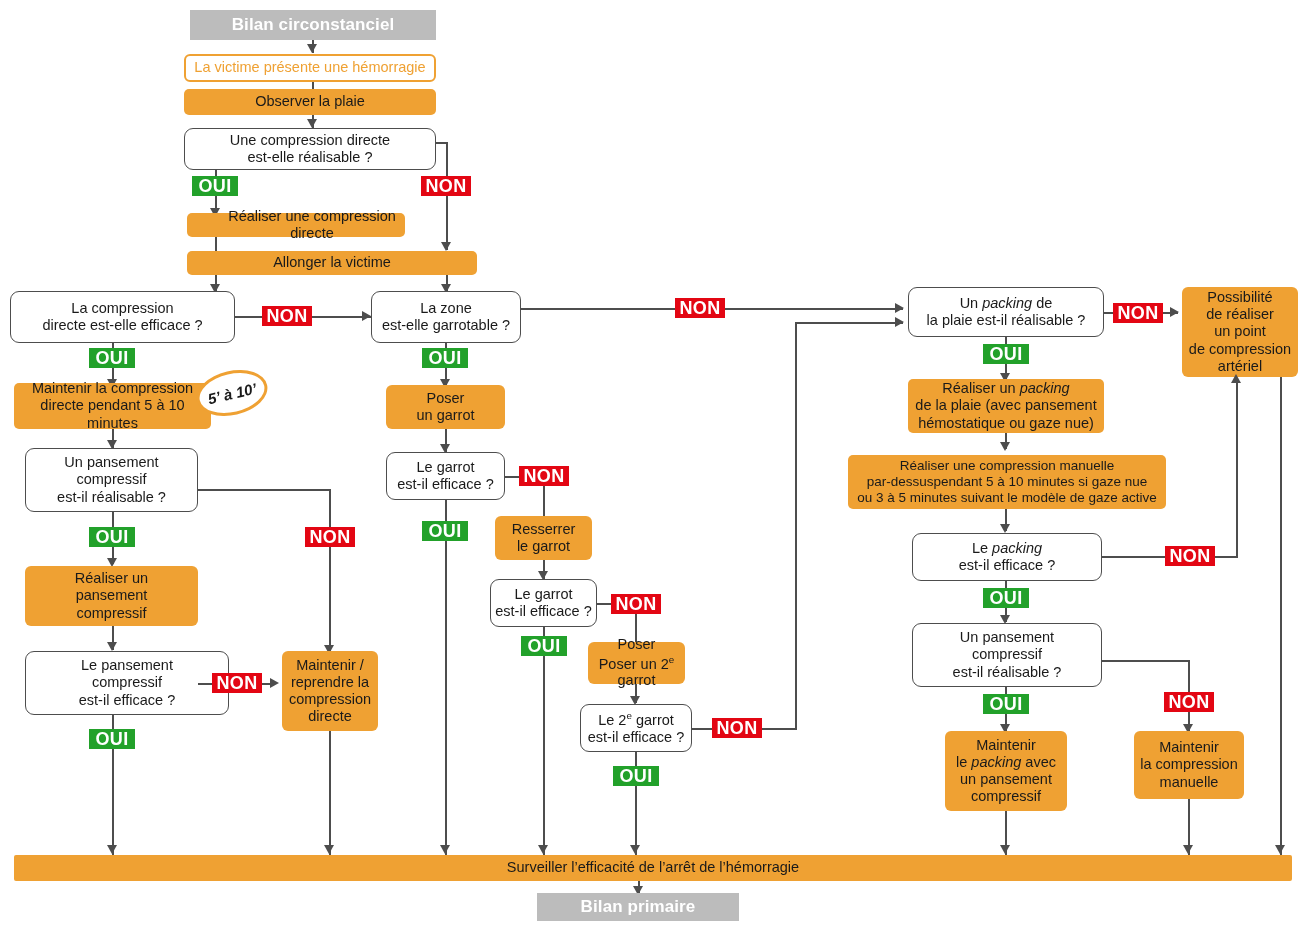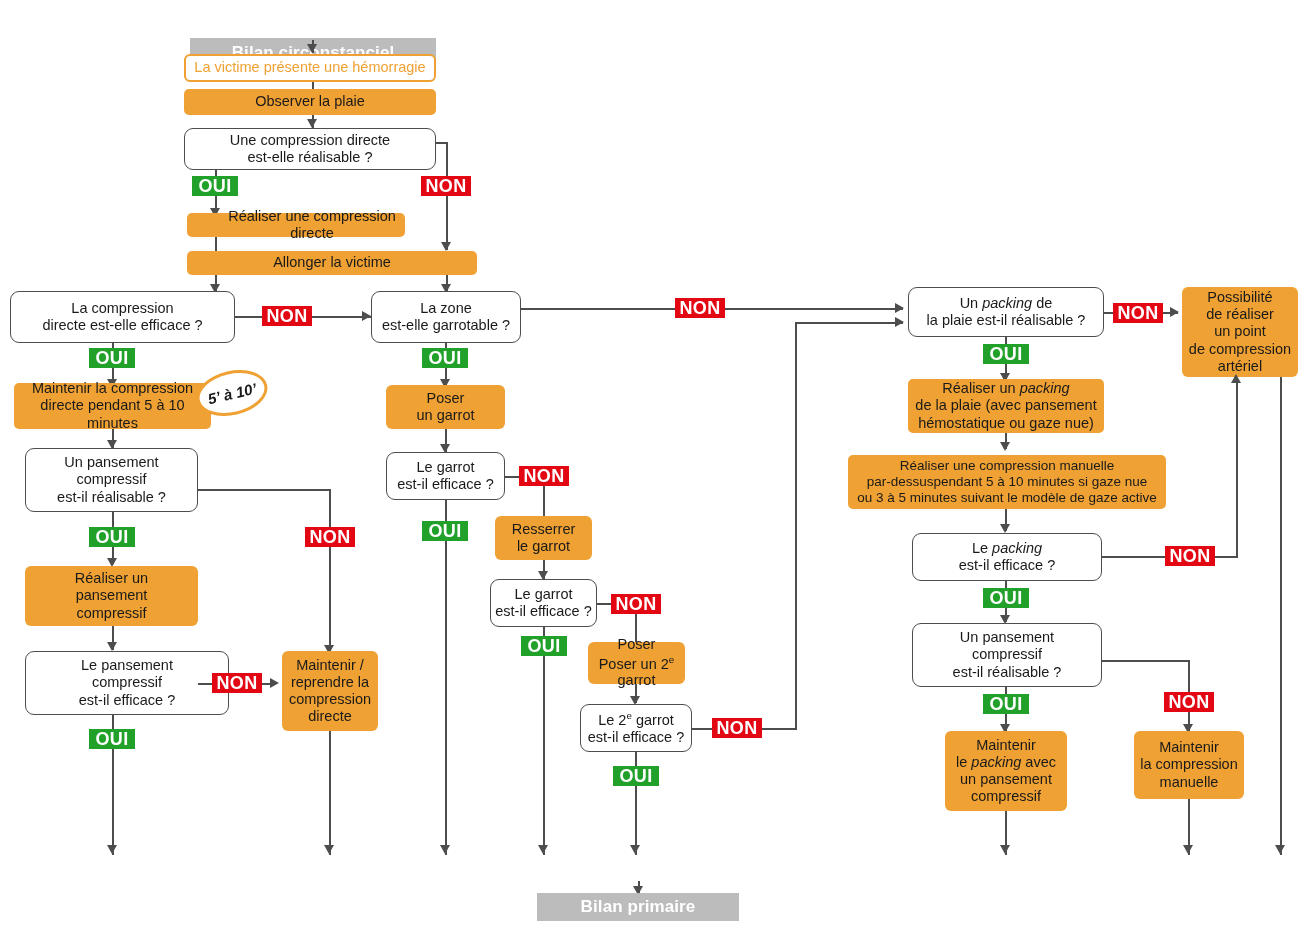--- a/index.html
+++ b/index.html
@@ -42,21 +42,21 @@
   .badge{position:absolute;background:#ffffff;border:3px solid #efa133;border-radius:50%;display:flex;align-items:center;justify-content:center;
          font-style:italic;font-weight:bold;font-size:15px;color:#1a1a1a;transform:rotate(-13deg);}
   .it{font-style:italic;}
   .sup{font-size:.68em;vertical-align:super;}
 </style>
 </head>
 <body>
 
 <div id="stage">
 
-  <div class="box grey" style="left:190px;top:10px;width:246px;height:30px;margin-top:28px;">Bilan circonstanciel</div>
+  <div class="box grey" style="left:190px;top:10px;width:246px;height:30px;">Bilan circonstanciel</div>
   <div class="ln vln" style="left:312px;top:40px;height:13px;"></div>
   <div class="arw arw-d" style="left:307px;top:44px;"></div>
 
   <div class="box orange-out" style="left:184px;top:54px;width:252px;height:28px;">La victime présente une hémorragie</div>
   <div class="ln vln" style="left:312px;top:82px;height:7px;"></div>
 
   <div class="box orange" style="left:184px;top:89px;width:252px;height:26px;">Observer la plaie</div>
   <div class="ln vln" style="left:312px;top:115px;height:13px;"></div>
   <div class="arw arw-d" style="left:307px;top:119px;"></div>
 
@@ -315,19 +315,20 @@
     <span>la compression</span>
     <span>manuelle</span>
   </div>
 
   <div class="ln vln" style="left:1188px;top:799px;height:56px;"></div>
   <div class="arw arw-d" style="left:1183px;top:845px;"></div>
 
   <div class="ln vln" style="left:1280px;top:377px;height:478px;"></div>
   <div class="arw arw-d" style="left:1275px;top:845px;"></div>
 
+  <div class="box bar" style="left:14px;top:855px;width:1278px;height:26px;">Surveiller l’efficacité de l’arrêt de l’hémorragie</div>
 
   <div class="ln vln" style="left:638px;top:881px;height:13px;"></div>
   <div class="arw arw-d" style="left:633px;top:886px;"></div>
 
   <div class="box grey" style="left:537px;top:893px;width:202px;height:28px;">Bilan primaire</div>
 
 </div>
 
 </body></html>

